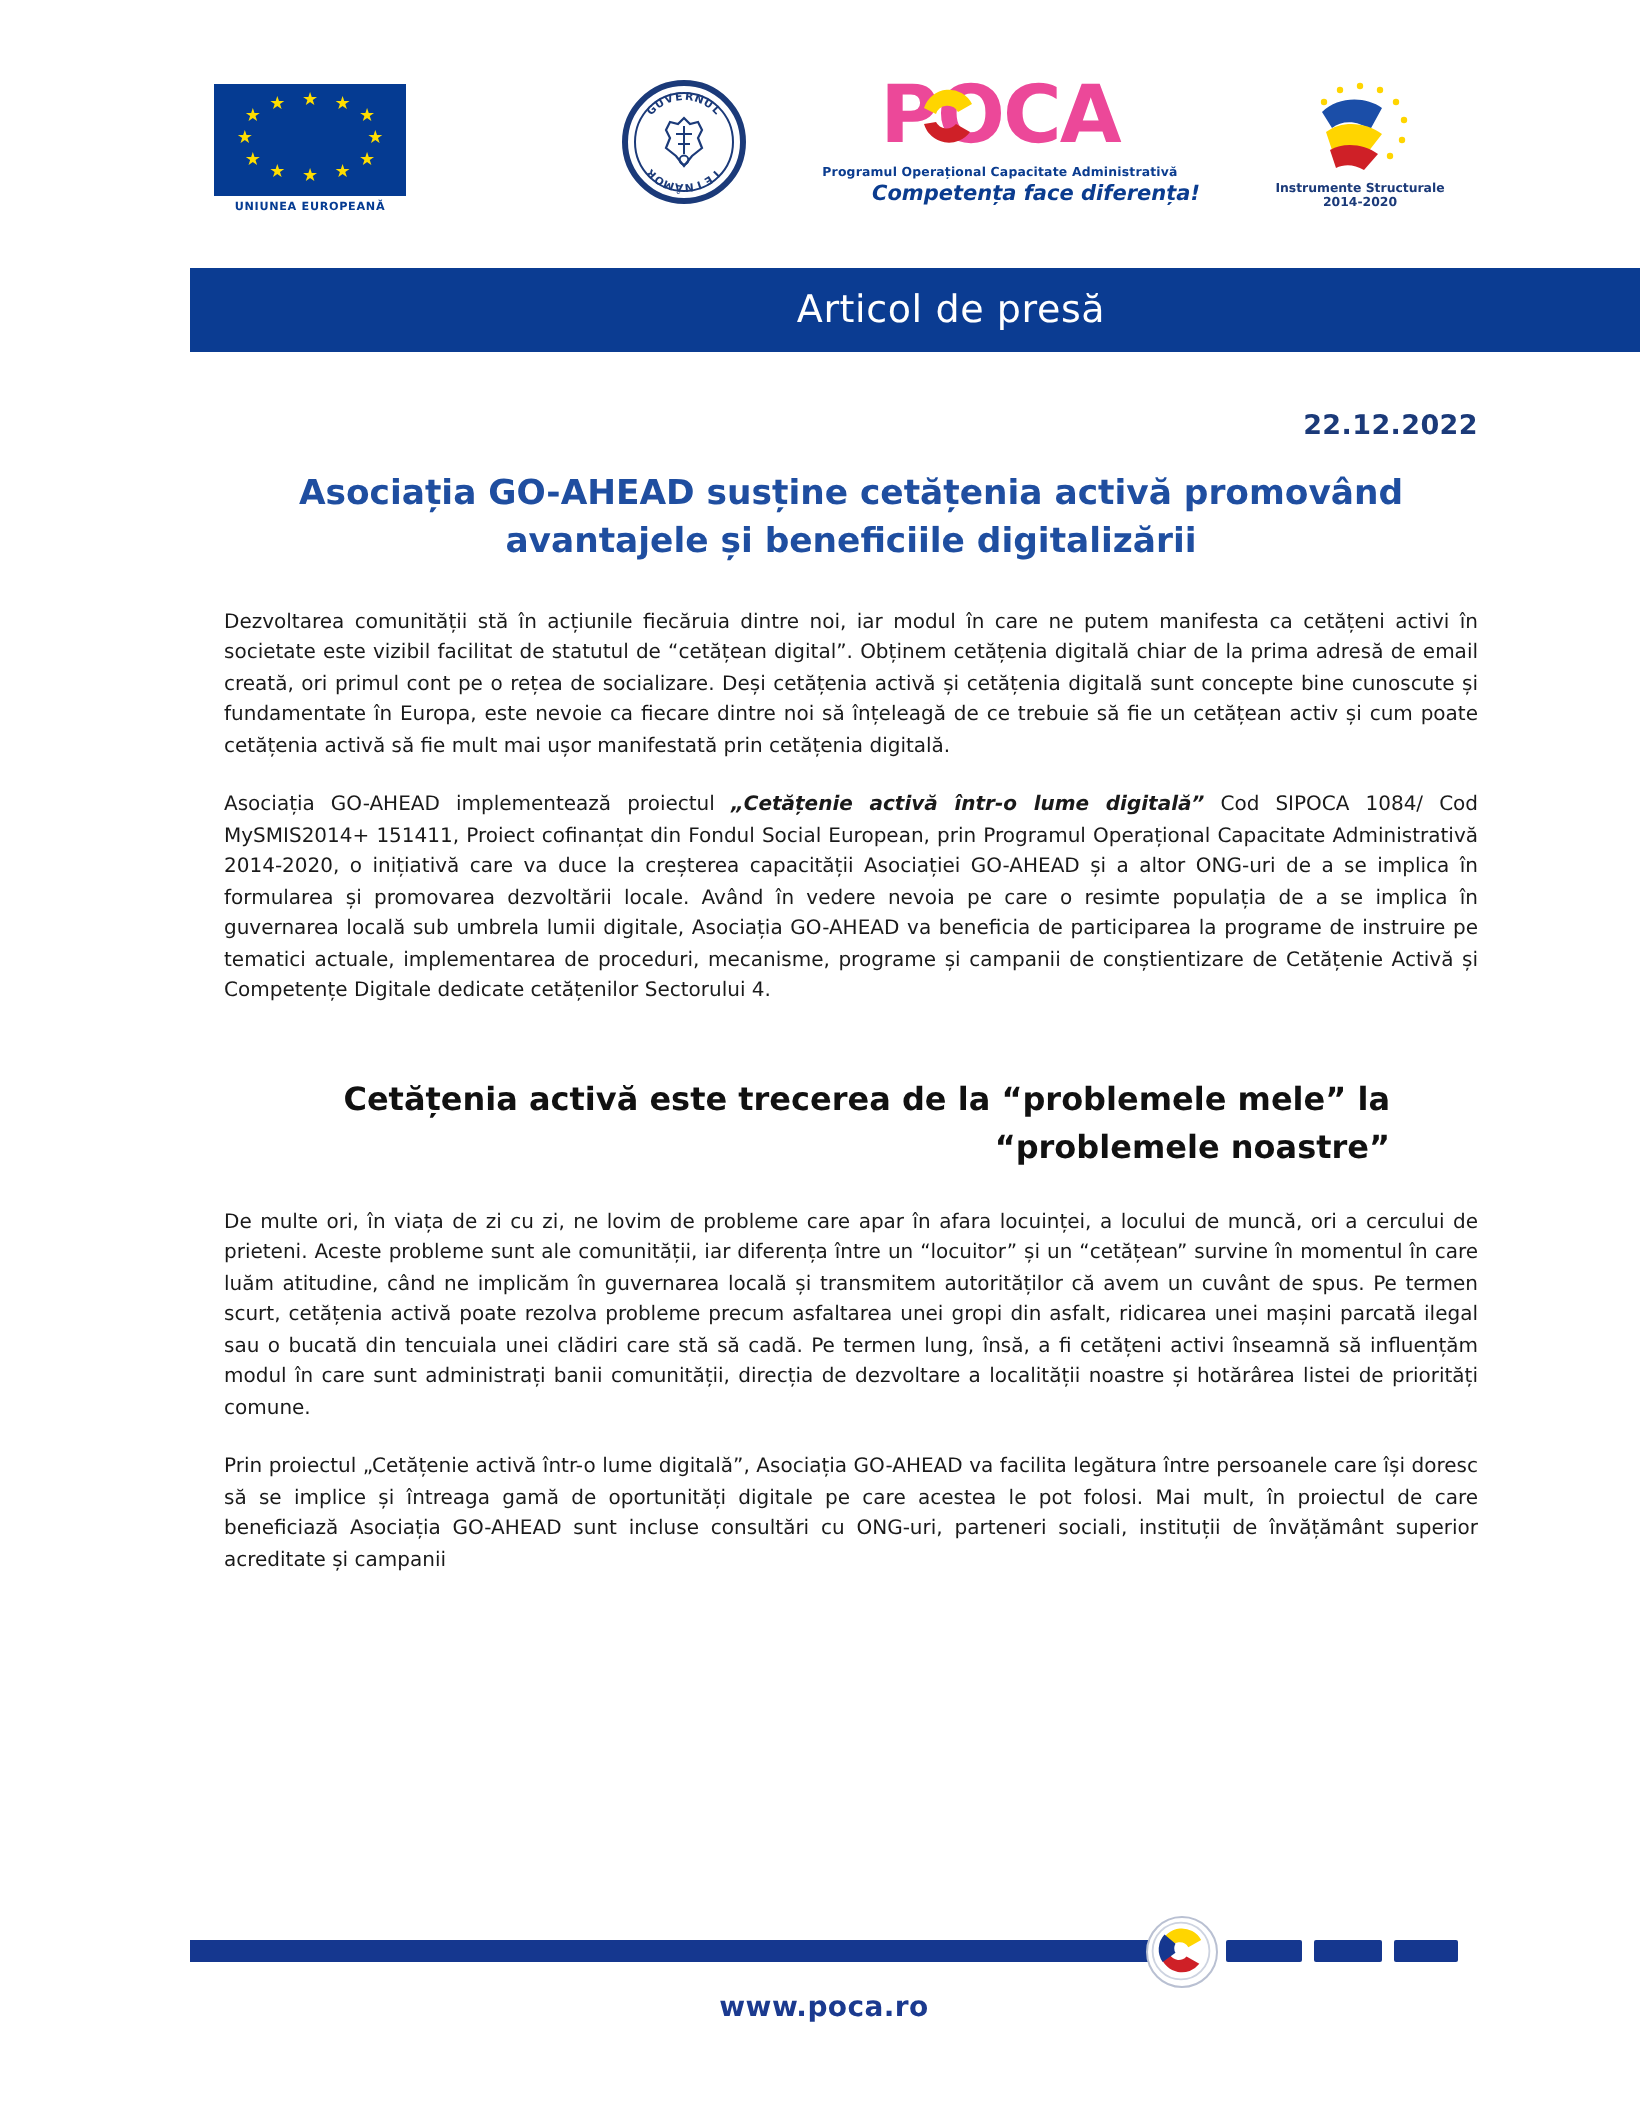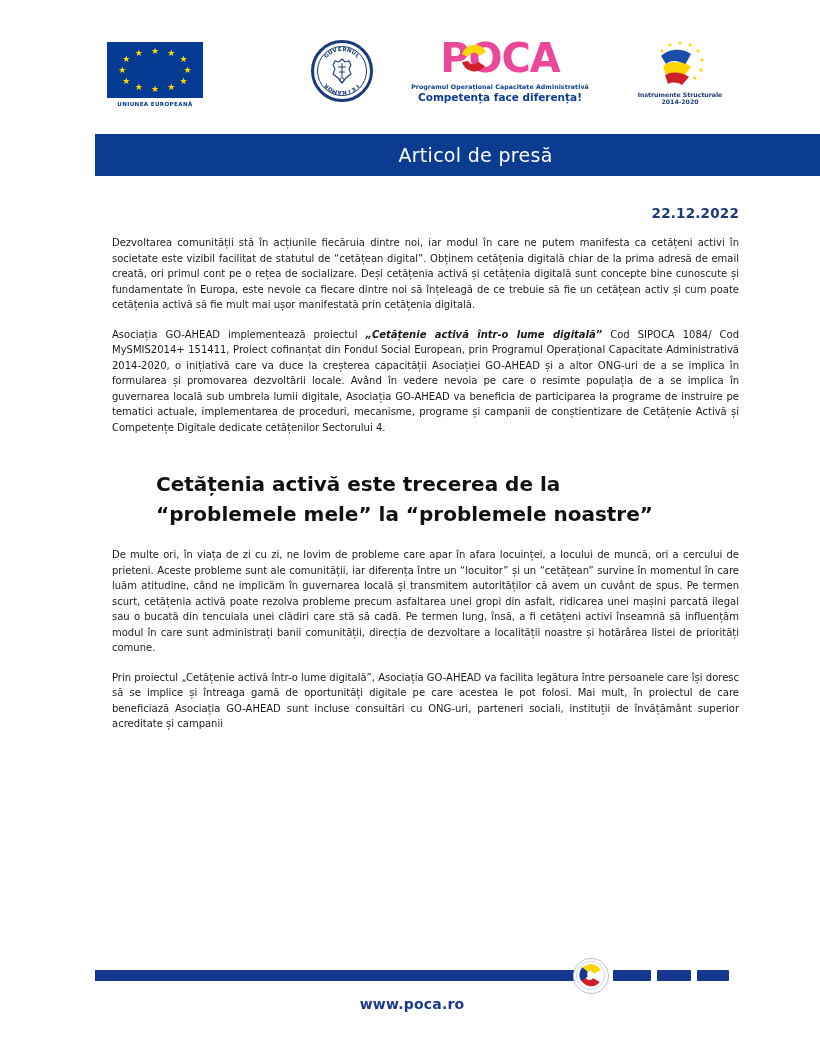--- a/index.html
+++ b/index.html
@@ -120,21 +120,23 @@
     font-size: 6.2px;
     color: #0b3c8f;
     font-weight: bold;
     letter-spacing: .1px;
     margin-top: 1px;
   }
   .poca-sub2 {
     font-size: 10.5px;
     color: #0b3c8f;
     font-weight: bold;
+    font-style: italic;
     margin-top: 1px;
+    text-align: right;
   }
 
   
   .logo-is { left: 520px; top: 8px; width: 130px; }
   .is-mark { width: 66px; height: 52px; margin: 0 auto; position: relative; }
   .is-cap1 { font-size: 6.2px; color: #1b3a79; font-weight: bold; margin-top: 1px; }
   .is-cap2 { font-size: 6.2px; color: #1b3a79; font-weight: bold; }
 
   
   .banner {
@@ -177,22 +179,22 @@
   }
   p.body-text {
     font-size: 10px;
     line-height: 1.55;
     text-align: justify;
     margin: 0 0 14px 0;
     color: #1a1a1a;
     hyphens: none;
   }
   .sub-head {
-    text-align: left;
-    font-size: 20px;
+    text-align: right;
+    font-size: 16px;
     font-weight: bold;
     color: #111111;
     line-height: 1.5;
     margin: 34px 44px 18px 44px;
   }
   .b { font-weight: normal; }
   .bi { font-weight: bold; font-style: italic; }
 
   
   .footer {
@@ -327,20 +329,21 @@
   </div>
 
   <div class="banner">
     <span>Articol de presă</span>
   </div>
 
   <div class="content">
 
     <div class="doc-date">22.12.2022</div>
 
+    <h1 class="doc-title">Asociația GO-AHEAD susține cetățenia activă promovând avantajele și beneficiile digitalizării</h1>
 
     <p class="body-text">Dezvoltarea comunității stă în acțiunile fiecăruia dintre noi, iar modul în care ne putem manifesta ca cetățeni activi în societate este vizibil facilitat de statutul de “cetățean digital”. Obținem cetățenia digitală chiar de la prima adresă de email creată, ori primul cont pe o rețea de socializare. Deși cetățenia activă și cetățenia digitală sunt concepte bine cunoscute și fundamentate în Europa, este nevoie ca fiecare dintre noi să înțeleagă de ce trebuie să fie un cetățean activ și cum poate cetățenia activă să fie mult mai ușor manifestată prin cetățenia digitală.</p>
 
     <p class="body-text"><span class="b">Asociația GO-AHEAD</span><span> implementează proiectul </span><span class="bi">„Cetățenie activă într-o lume digitală”</span><span> Cod SIPOCA 1084/ Cod MySMIS2014+ 151411, Proiect cofinanțat din Fondul Social European, prin Programul Operațional Capacitate Administrativă 2014-2020, o inițiativă care va duce la creșterea capacității Asociației GO-AHEAD și a altor ONG-uri de a se implica în formularea și promovarea dezvoltării locale. Având în vedere nevoia pe care o resimte populația de a se implica în guvernarea locală sub umbrela lumii digitale, Asociația GO-AHEAD va beneficia de participarea la programe de instruire pe tematici actuale, implementarea de proceduri, mecanisme, programe și campanii de conștientizare de Cetățenie Activă și Competențe Digitale dedicate cetățenilor Sectorului 4.</span></p>
 
     <h2 class="sub-head">Cetățenia activă este trecerea de la “problemele mele” la “problemele noastre”</h2>
 
     <p class="body-text">De multe ori, în viața de zi cu zi, ne lovim de probleme care apar în afara locuinței, a locului de muncă, ori a cercului de prieteni. Aceste probleme sunt ale comunității, iar diferența între un “locuitor” și un “cetățean” survine în momentul în care luăm atitudine, când ne implicăm în guvernarea locală și transmitem autorităților că avem un cuvânt de spus. Pe termen scurt, cetățenia activă poate rezolva probleme precum asfaltarea unei gropi din asfalt, ridicarea unei mașini parcată ilegal sau o bucată din tencuiala unei clădiri care stă să cadă. Pe termen lung, însă, a fi cetățeni activi înseamnă să influențăm modul în care sunt administrați banii comunității, direcția de dezvoltare a localității noastre și hotărârea listei de priorități comune.</p>
 
     <p class="body-text">Prin proiectul „Cetățenie activă într-o lume digitală”, Asociația GO-AHEAD va facilita legătura între persoanele care își doresc să se implice și întreaga gamă de oportunități digitale pe care acestea le pot folosi. Mai mult, în proiectul de care beneficiază Asociația GO-AHEAD sunt incluse consultări cu ONG-uri, parteneri sociali, instituții de învățământ superior acreditate și campanii</p>

